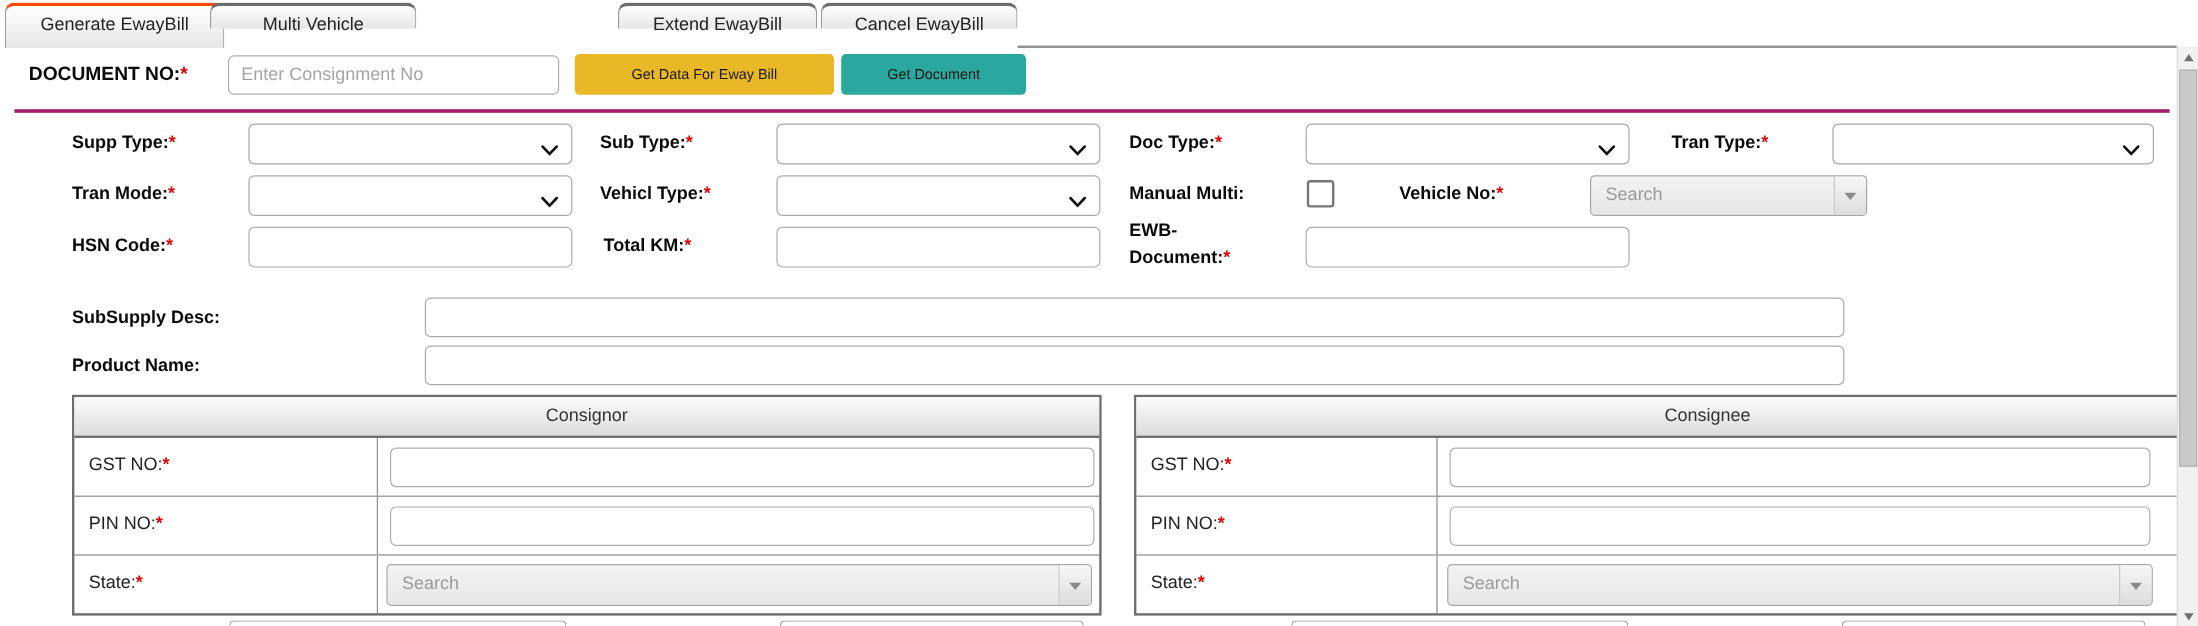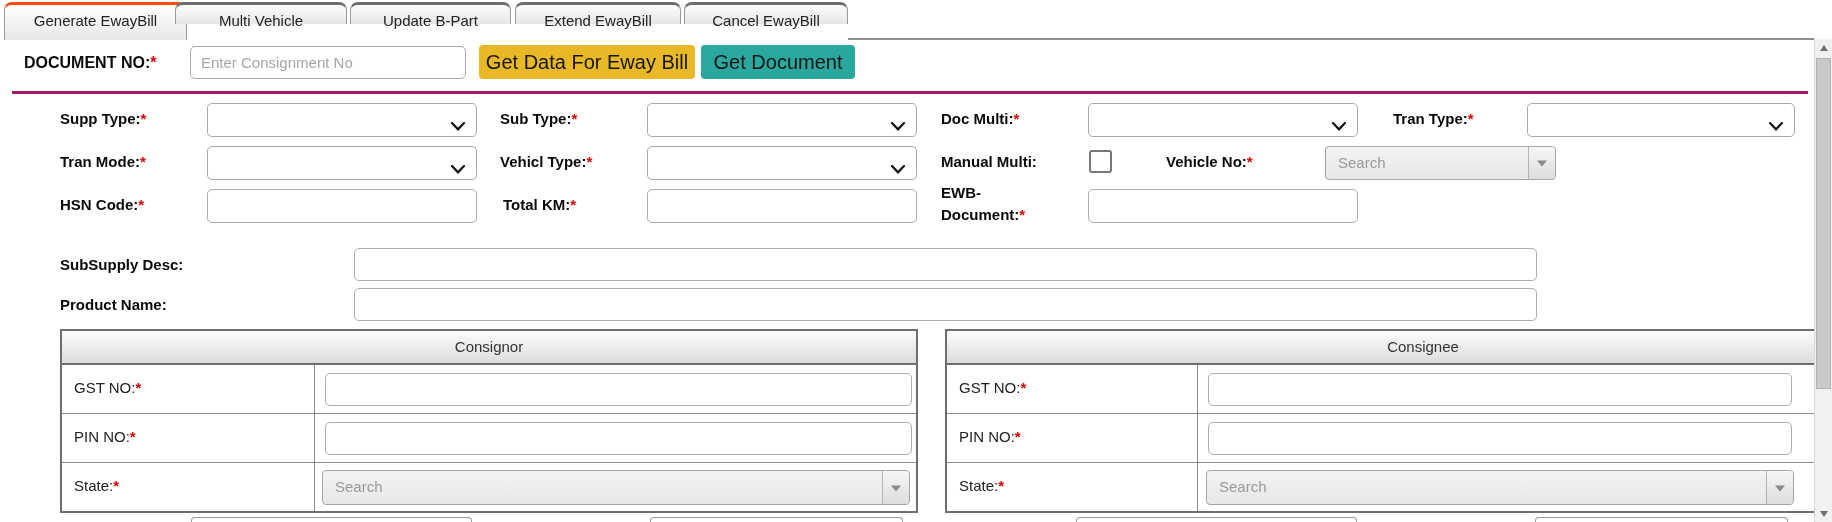--- a/index.html
+++ b/index.html
@@ -31,21 +31,21 @@
   .req { color:#e00000; font-weight:bold; }
   input.txt {
     border:1px solid #adadad; border-radius:5px; background:#fff;
     font-family:"Liberation Sans",sans-serif; font-size:15px; color:#222;
     padding:0 10px; outline:none;
   }
   input.txt::placeholder { color:#a5a5a5; opacity:1; }
   .doc-input { position:absolute; left:180px; top:46px; width:276px; height:33px;margin-left:10px; }
   .btn {
     position:absolute; top:45px; height:34px; border:none; border-radius:4px;
-    font-family:"Liberation Sans",sans-serif; font-size:20px; color:#161616;
+    font-family:"Liberation Sans",sans-serif; font-size:12px; color:#161616;
     cursor:pointer; text-align:center;
   }
   .btn-getdata { left:479px; width:216px; background:#e9b826; }
   .btn-getdoc  { left:701px; width:154px; background:#2aa89f; }
   .magenta-rule { position:absolute; left:12px; top:91px; width:1796px; height:3px; background:#a21b6c; }
 
   
   .flabel { position:absolute; font-size:15px; font-weight:bold; color:#0a0a0a; white-space:nowrap; }
   .sel {
     position:absolute; height:34px; border:1px solid #a8a8a8; border-radius:5px;
@@ -128,21 +128,20 @@
   .vs-thumb { position:absolute; left:1px; top:19px; width:15px; height:331px;
     background:#c9c9c9; border:1px solid #b2b2b2; cursor:pointer; }
 </style>
 </head>
 <body>
 
 <div class="page">
 
   <div class="tab tab1 active">Generate EwayBill</div>
   <div class="tab tab2">Multi Vehicle</div>
-  <div class="tab tab3">Update B-Part</div>
   <div class="tab tab4">Extend EwayBill</div>
   <div class="tab tab5">Cancel EwayBill</div>
   <div class="strip-line"></div>
 
   <div class="doc-label"><span>DOCUMENT NO:</span><span class="req">*</span></div>
   <input class="txt doc-input" type="text" placeholder="Enter Consignment No" style="">
   <button class="btn btn-getdata">Get Data For Eway Bill</button>
   <button class="btn btn-getdoc">Get Document</button>
   <div class="magenta-rule"></div>
 
@@ -153,21 +152,21 @@
         </svg></span>
     </div>
 
   <div class="flabel r1l" style="left:500px"><span>Sub Type:</span><span class="req">*</span></div>
   <div class="sel r1 c2f">
       <span class="chev"><svg width="14" height="9" viewBox="0 0 14 9">
           <path d="M1 1 L7 7.3 L13 1" stroke="#111" stroke-width="2.2" fill="none" stroke-linecap="round"></path>
         </svg></span>
     </div>
 
-  <div class="flabel r1l" style="left:941px"><span>Doc Multi:</span><span class="req">*</span></div>
+  <div class="flabel r1l" style="left:941px"><span>Doc Type:</span><span class="req">*</span></div>
   <div class="sel r1 c3f">
       <span class="chev"><svg width="14" height="9" viewBox="0 0 14 9">
           <path d="M1 1 L7 7.3 L13 1" stroke="#111" stroke-width="2.2" fill="none" stroke-linecap="round"></path>
         </svg></span>
     </div>
 
   <div class="flabel r1l" style="left:1393px"><span>Tran Type:</span><span class="req">*</span></div>
   <div class="sel r1" style="left:1527px;width:268px">
       <span class="chev"><svg width="14" height="9" viewBox="0 0 14 9">
           <path d="M1 1 L7 7.3 L13 1" stroke="#111" stroke-width="2.2" fill="none" stroke-linecap="round"></path>

